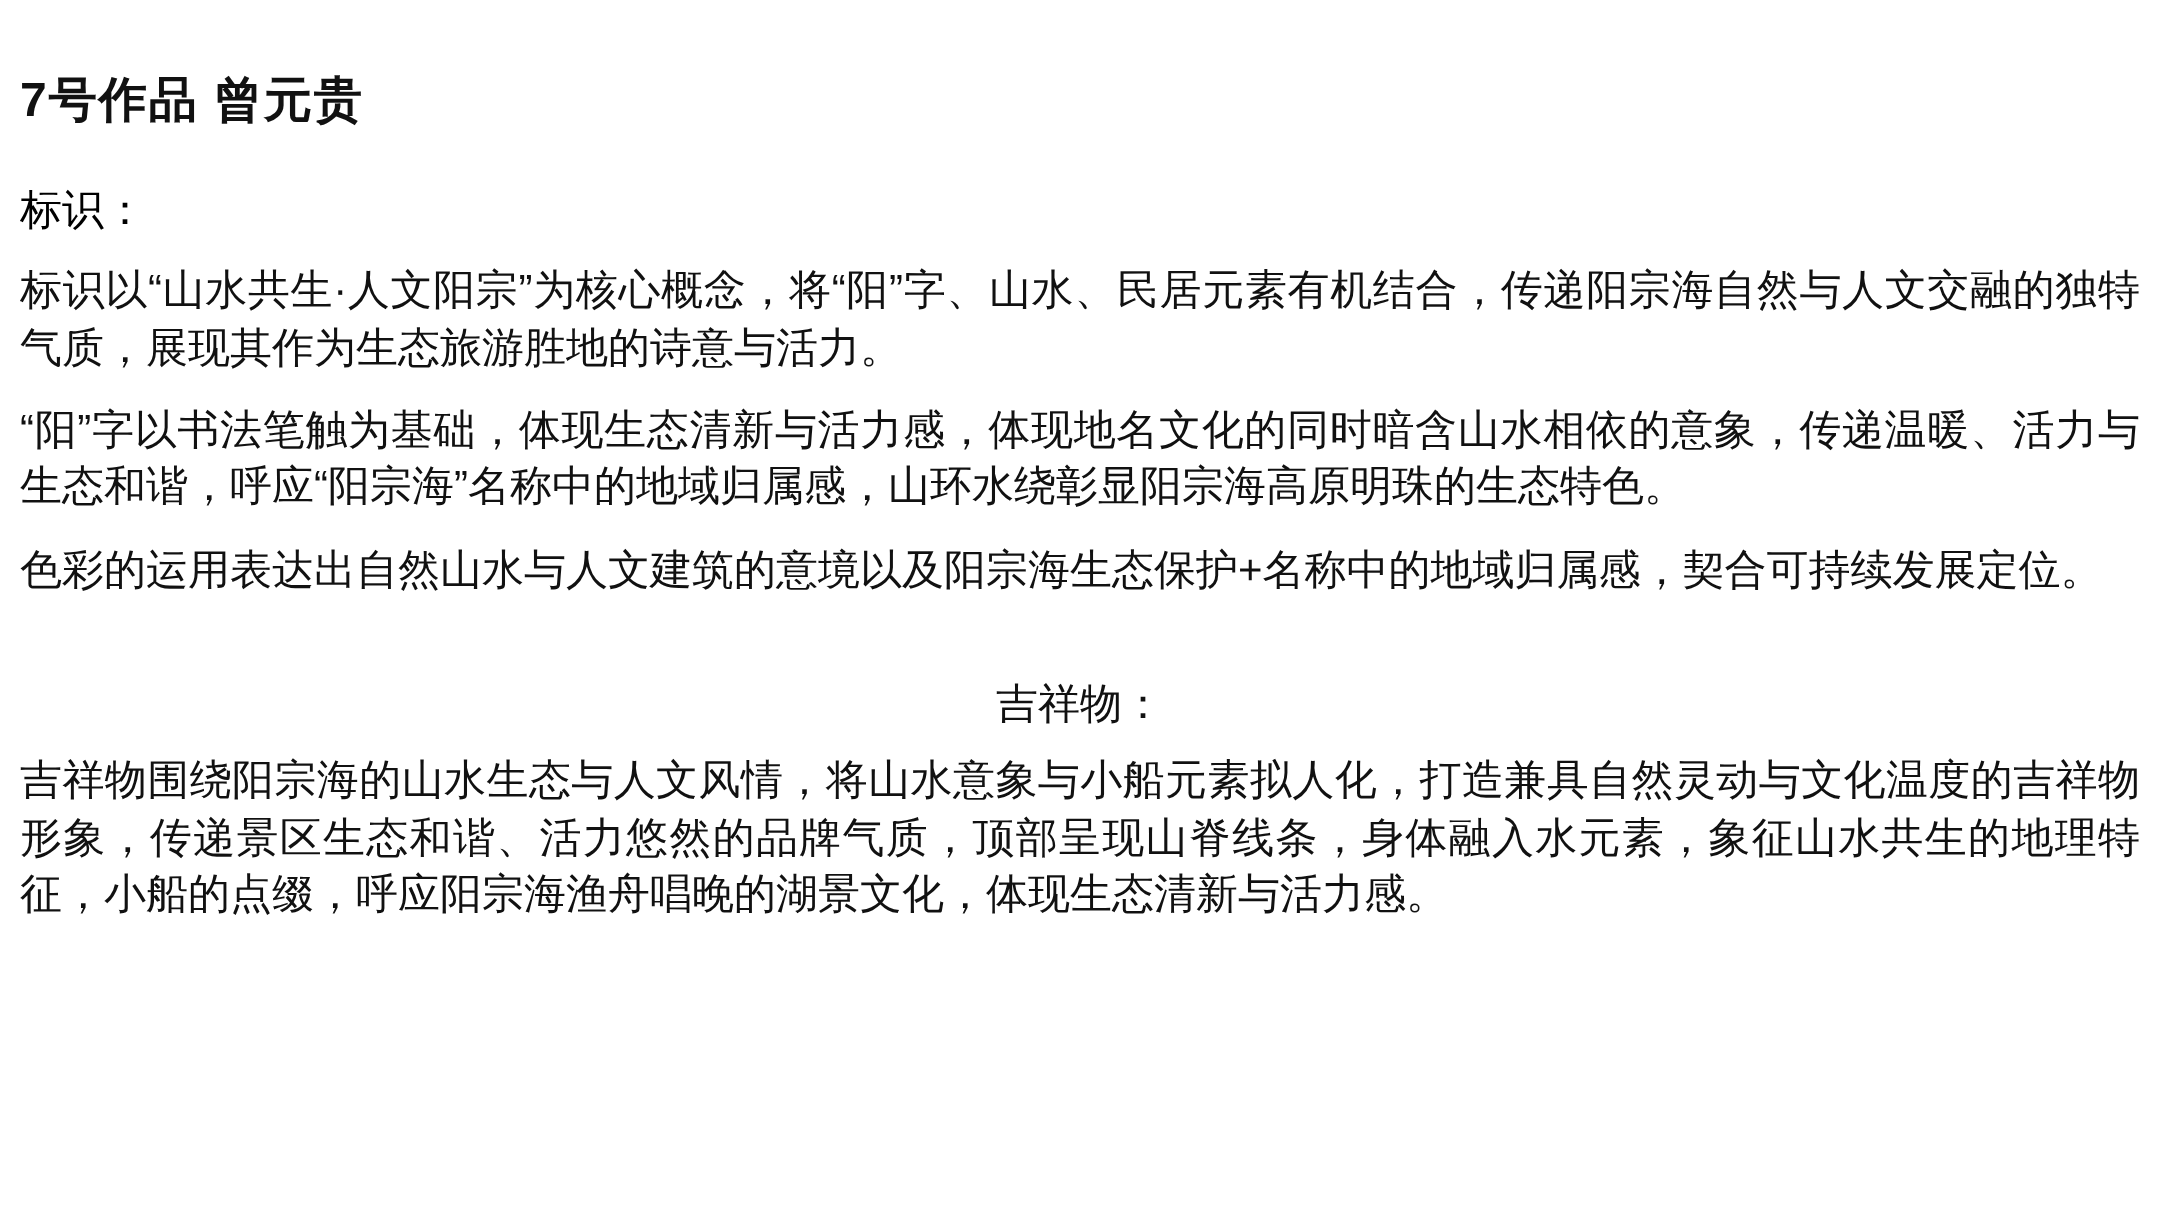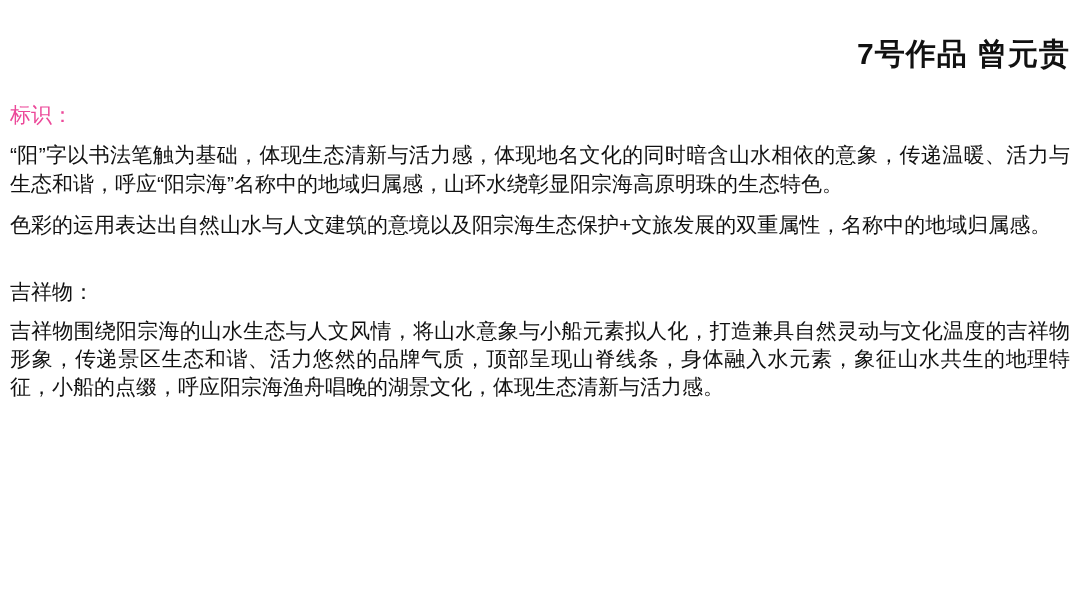--- a/index.html
+++ b/index.html
@@ -15,66 +15,68 @@
     overflow: hidden;
   }
   .page {
     width: 1080px;
     height: 607px;
     box-sizing: border-box;
     padding: 0 10px;
     position: relative;
   }
   .doc-title {
-    text-align: right;
-    font-size: 30px;
+    text-align: left;
+    font-size: 24px;
     font-weight: 700;
     letter-spacing: 1px;
     margin-top: 34px;
     margin-bottom: 26px;
     color: #111111;
   }
   .section-label {
     font-size: 21px;
     line-height: 1.35;
     margin: 0 0 12px 0;
-    color: #ec4899;
+    color: #000000;
   }
   .para {
     font-size: 21px;
     line-height: 1.35;
     margin: 0 0 13px 0;
     color: #111111;
     text-align: justify;
     text-justify: inter-ideograph;
   }
   .spacer {
     height: 26px;
   }
   .mascot-label {
     font-size: 21px;
     line-height: 1.35;
     margin: 0 0 10px 0;
     color: #111111;
+    text-align: center;
   }
   .para-tight {
     margin-bottom: 12px;
   }
 </style>
 </head>
 <body>
 
 <div class="page">
 
   <div class="doc-title">7号作品  曾元贵</div>
 
   <div class="section-label">标识：</div>
 
+  <p class="para">标识以“山水共生·人文阳宗”为核心概念，将“阳”字、山水、民居元素有机结合，传递阳宗海自然与人文交融的独特气质，展现其作为生态旅游胜地的诗意与活力。</p>
   <p class="para">“阳”字以书法笔触为基础，体现生态清新与活力感，体现地名文化的同时暗含山水相依的意象，传递温暖、活力与生态和谐，呼应“阳宗海”名称中的地域归属感，山环水绕彰显阳宗海高原明珠的生态特色。</p>
-  <p class="para">色彩的运用表达出自然山水与人文建筑的意境以及阳宗海生态保护+文旅发展的双重属性，名称中的地域归属感。</p>
+  <p class="para">色彩的运用表达出自然山水与人文建筑的意境以及阳宗海生态保护+名称中的地域归属感，契合可持续发展定位。</p>
 
   <div class="spacer"></div>
 
   <div class="mascot-label">吉祥物：</div>
 
   <p class="para para-tight">吉祥物围绕阳宗海的山水生态与人文风情，将山水意象与小船元素拟人化，打造兼具自然灵动与文化温度的吉祥物形象，传递景区生态和谐、活力悠然的品牌气质，顶部呈现山脊线条，身体融入水元素，象征山水共生的地理特征，小船的点缀，呼应阳宗海渔舟唱晚的湖景文化，体现生态清新与活力感。</p>
 
 </div>
 
 </body></html>

